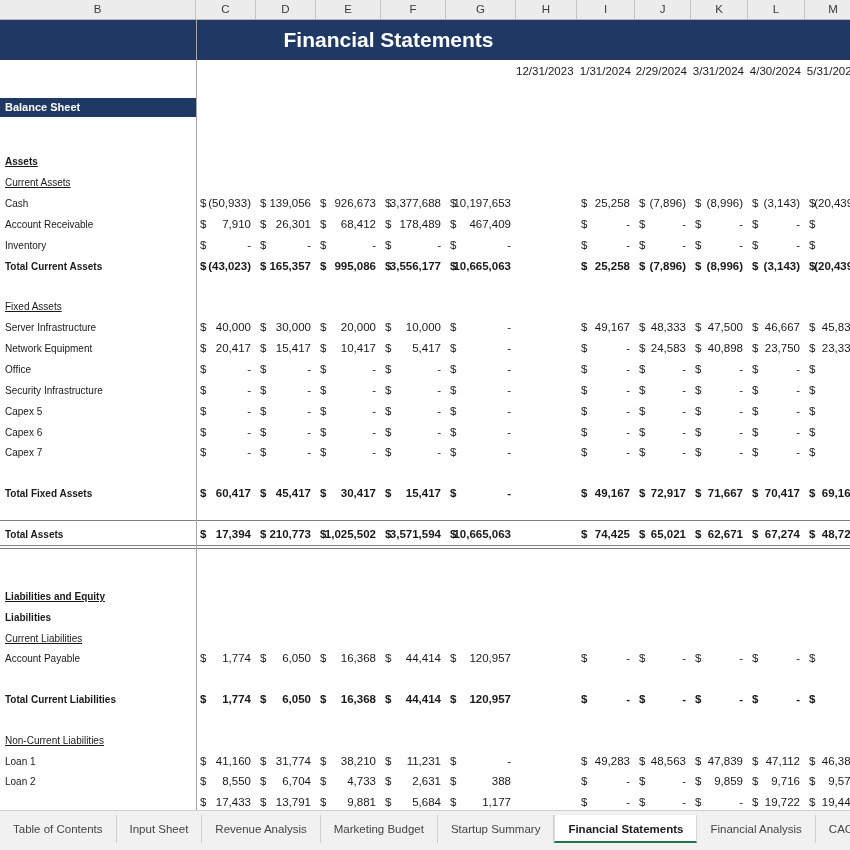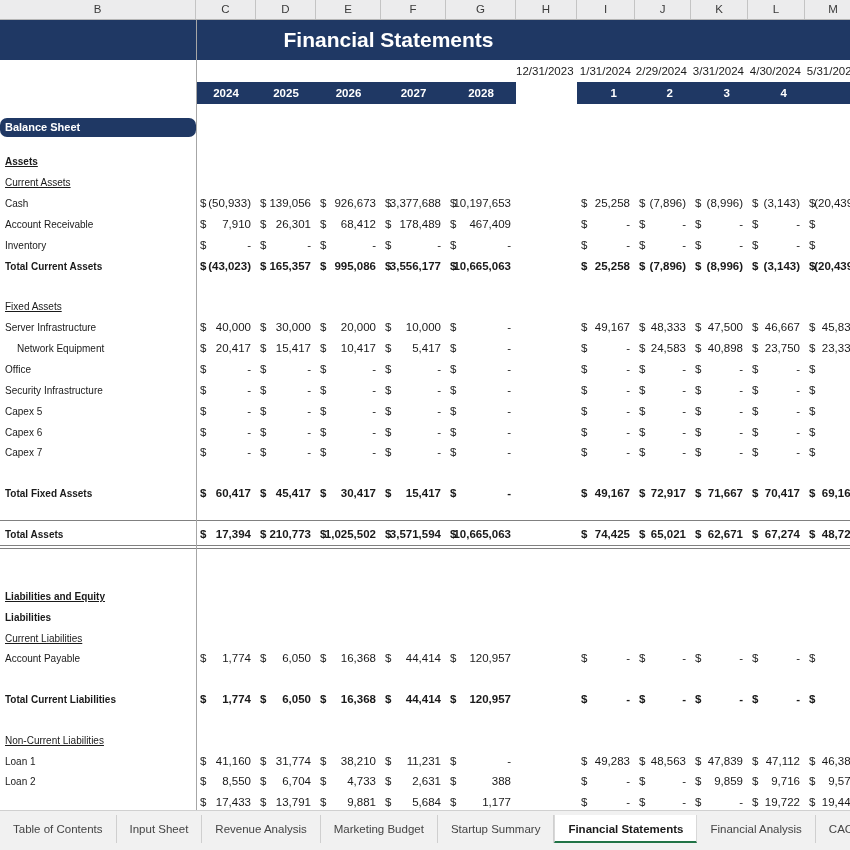--- a/index.html
+++ b/index.html
@@ -218,35 +218,22 @@
 
     <div class="date-row" id="date-row">
         <div class="date-cell" style="left: 516px; width: 61px;">12/31/2023</div>
         <div class="date-cell" style="left: 577px; width: 58px;">1/31/2024</div>
         <div class="date-cell" style="left: 635px; width: 56px;">2/29/2024</div>
         <div class="date-cell" style="left: 691px; width: 57px;">3/31/2024</div>
         <div class="date-cell" style="left: 748px; width: 57px;">4/30/2024</div>
         <div class="date-cell" style="left: 805px; width: 57px;">5/31/2024</div>
       </div>
 
-    <div class="yr-row" id="yr-row">
-        <div class="yr-band" style="left: 196px; width: 320px;"></div>
-        <div class="yr-band" style="left: 577px; width: 273px;"></div>
-        <div class="yr-cell" style="left: 196px; width: 60px;">2024</div>
-        <div class="yr-cell" style="left: 256px; width: 60px;">2025</div>
-        <div class="yr-cell" style="left: 316px; width: 65px;">2026</div>
-        <div class="yr-cell" style="left: 381px; width: 65px;">2027</div>
-        <div class="yr-cell" style="left: 446px; width: 70px;">2028</div>
-        <div class="mn-cell" style="left: 577px; width: 58px;">1</div>
-        <div class="mn-cell" style="left: 635px; width: 56px;">2</div>
-        <div class="mn-cell" style="left: 691px; width: 57px;">3</div>
-        <div class="mn-cell" style="left: 748px; width: 57px;">4</div>
-      </div>
-
-    <div class="section-banner" style="top:98px;border-radius:7px;">Balance Sheet</div>
+
+    <div class="section-banner" style="top:78px;">Balance Sheet</div>
 
     <div id="body-layer">
         <div class="rlabel bu" style="top: 131px;">Assets</div>
         <div class="rlabel u" style="top: 152px;">Current Assets</div>
         <div class="rlabel " style="top: 173px;">Cash</div>
         <div class="ncell" style="left: 196px; width: 60px; top: 173px;">
           <span class="cur">$</span>
           <span class="val">(50,933)</span>
         </div>
         <div class="ncell" style="left: 256px; width: 60px; top: 173px;">
@@ -441,21 +428,21 @@
           <span class="val">47,500</span>
         </div>
         <div class="ncell" style="left: 748px; width: 57px; top: 297px;">
           <span class="cur">$</span>
           <span class="val">46,667</span>
         </div>
         <div class="ncell" style="left: 805px; width: 57px; top: 297px;">
           <span class="cur">$</span>
           <span class="val">45,833</span>
         </div>
-        <div class="rlabel " style="top: 318px; margin-left: 12px;">Network Equipment</div>
+        <div class="rlabel " style="top: 318px;">Network Equipment</div>
         <div class="ncell" style="left: 196px; width: 60px; top: 318px;">
           <span class="cur">$</span>
           <span class="val">20,417</span>
         </div>
         <div class="ncell" style="left: 256px; width: 60px; top: 318px;">
           <span class="cur">$</span>
           <span class="val">15,417</span>
         </div>
         <div class="ncell" style="left: 316px; width: 65px; top: 318px;">
           <span class="cur">$</span>

